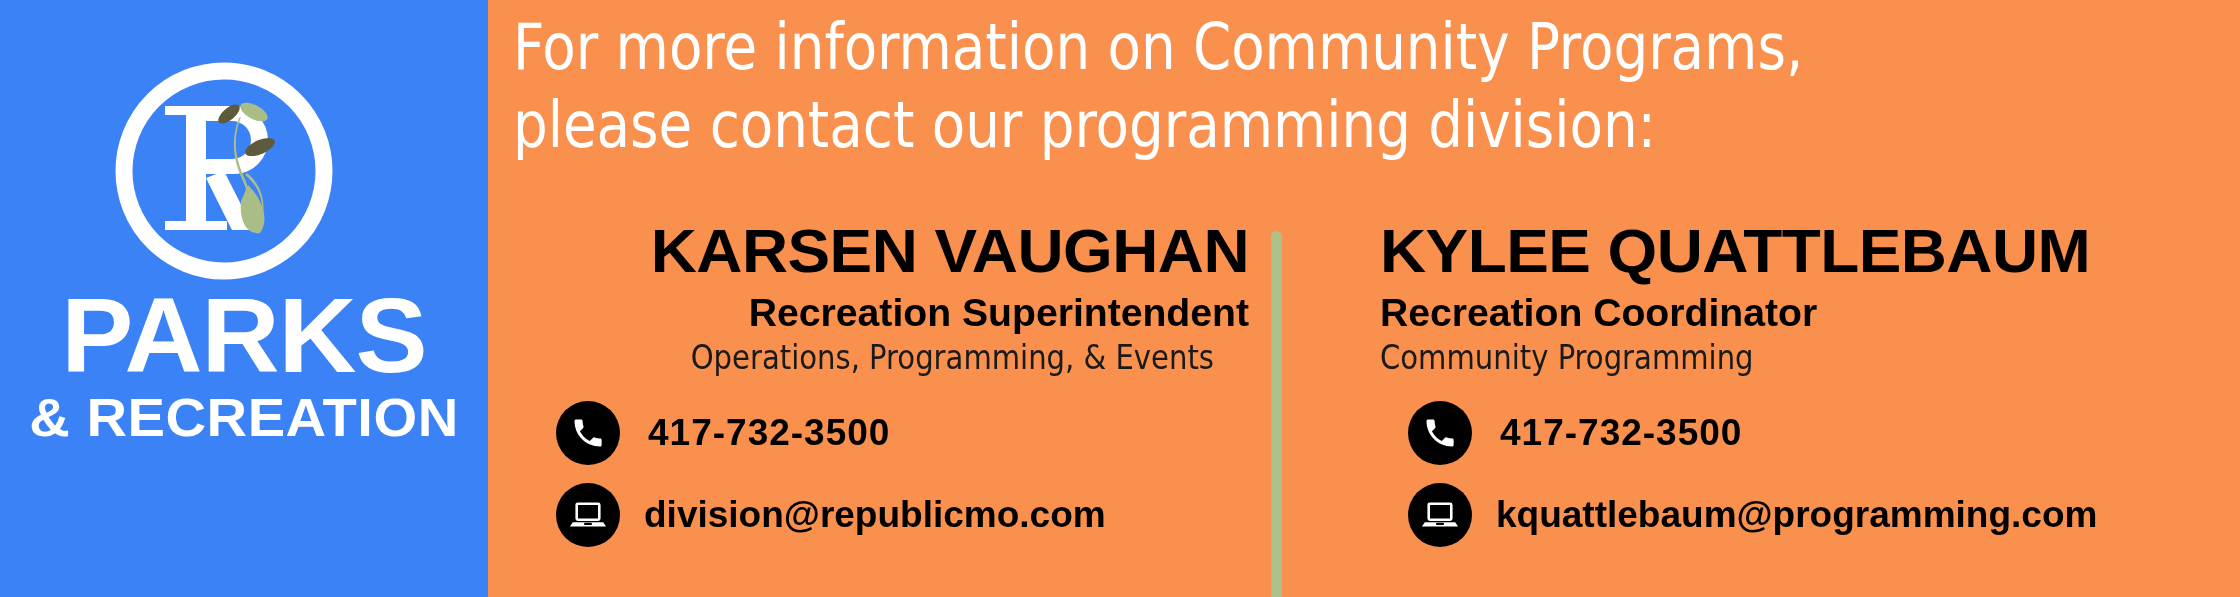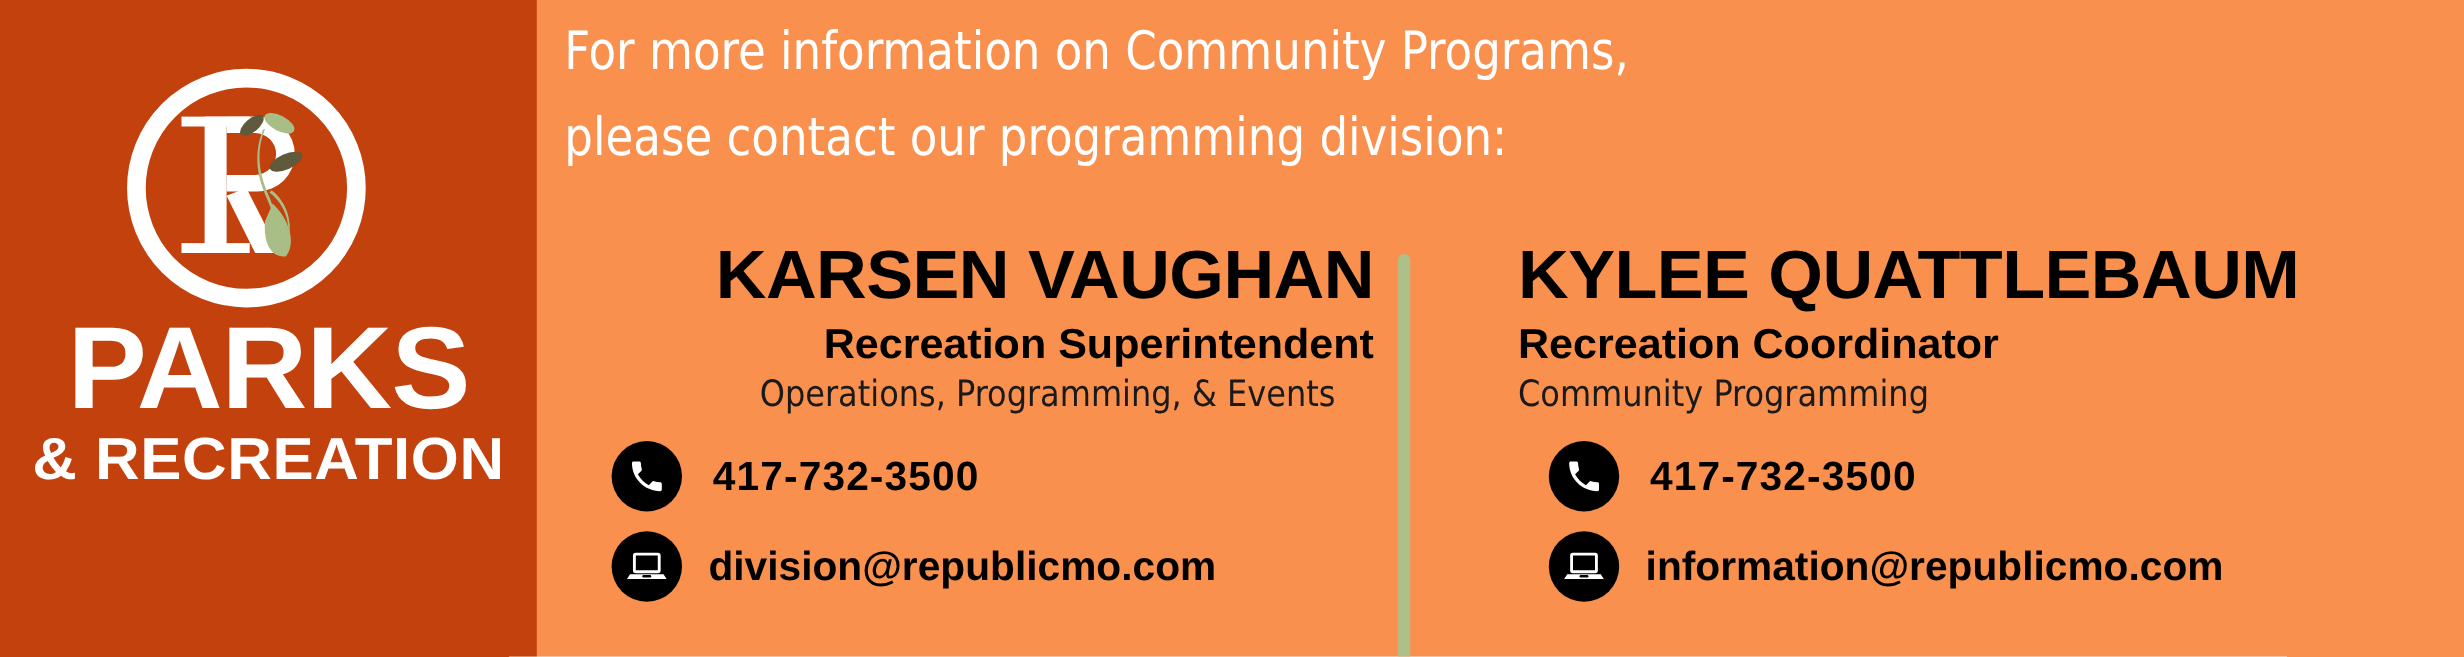--- a/index.html
+++ b/index.html
@@ -19,21 +19,21 @@
     background: #F9904D;
   }
 
   
   #logo-panel {
     position: absolute;
     left: 0;
     top: 0;
     width: 488px;
     height: 597px;
-    background: #c2410c;
+    background: #3b82f6;
   }
 
   #logo-mark {
     position: absolute;
     left: 108px;
     top: 55px;
     width: 232px;
     height: 232px;
   }
   #logo-mark svg { display: block; width: 232px; height: 232px; }
@@ -69,21 +69,21 @@
 
   
   #headline {
     position: absolute;
     left: 513px;
     top: 8px;
     width: 1700px;
     color: #ffffff;
     font-family: "DejaVu Sans Condensed", "Liberation Sans Narrow", "Liberation Sans", sans-serif;
     font-weight: 300;
-    font-size: 48px;
+    font-size: 64px;
     line-height: 78px;
     letter-spacing: 0px;
   }
   #headline .hl-line { display: block; white-space: nowrap; transform: scaleX(0.95); transform-origin: left center; }
 
   
   .contact-col {
     position: absolute;
     top: 218px;
   }
@@ -264,17 +264,17 @@
     </div>
 
     <div class="contact-row row-email">
       <span class="icon-badge">
         <svg width="38" height="38" viewBox="0 0 32 32" xmlns="http://www.w3.org/2000/svg">
           <rect x="6.5" y="6.5" width="19" height="13.5" rx="1" fill="none" stroke="#ffffff" stroke-width="2.2"></rect>
           <path fill="#ffffff" d="M3.2 22h25.6l2.4 3.6H0.8z"></path>
           <rect x="12.6" y="22.6" width="6.8" height="1.8" rx="0.9" fill="#000000"></rect>
         </svg>
       </span>
-      <span class="contact-value">information@republicmo.com</span>
+      <span class="contact-value">kquattlebaum@programming.com</span>
     </div>
   </div>
 
 </div>
 
 </body></html>

